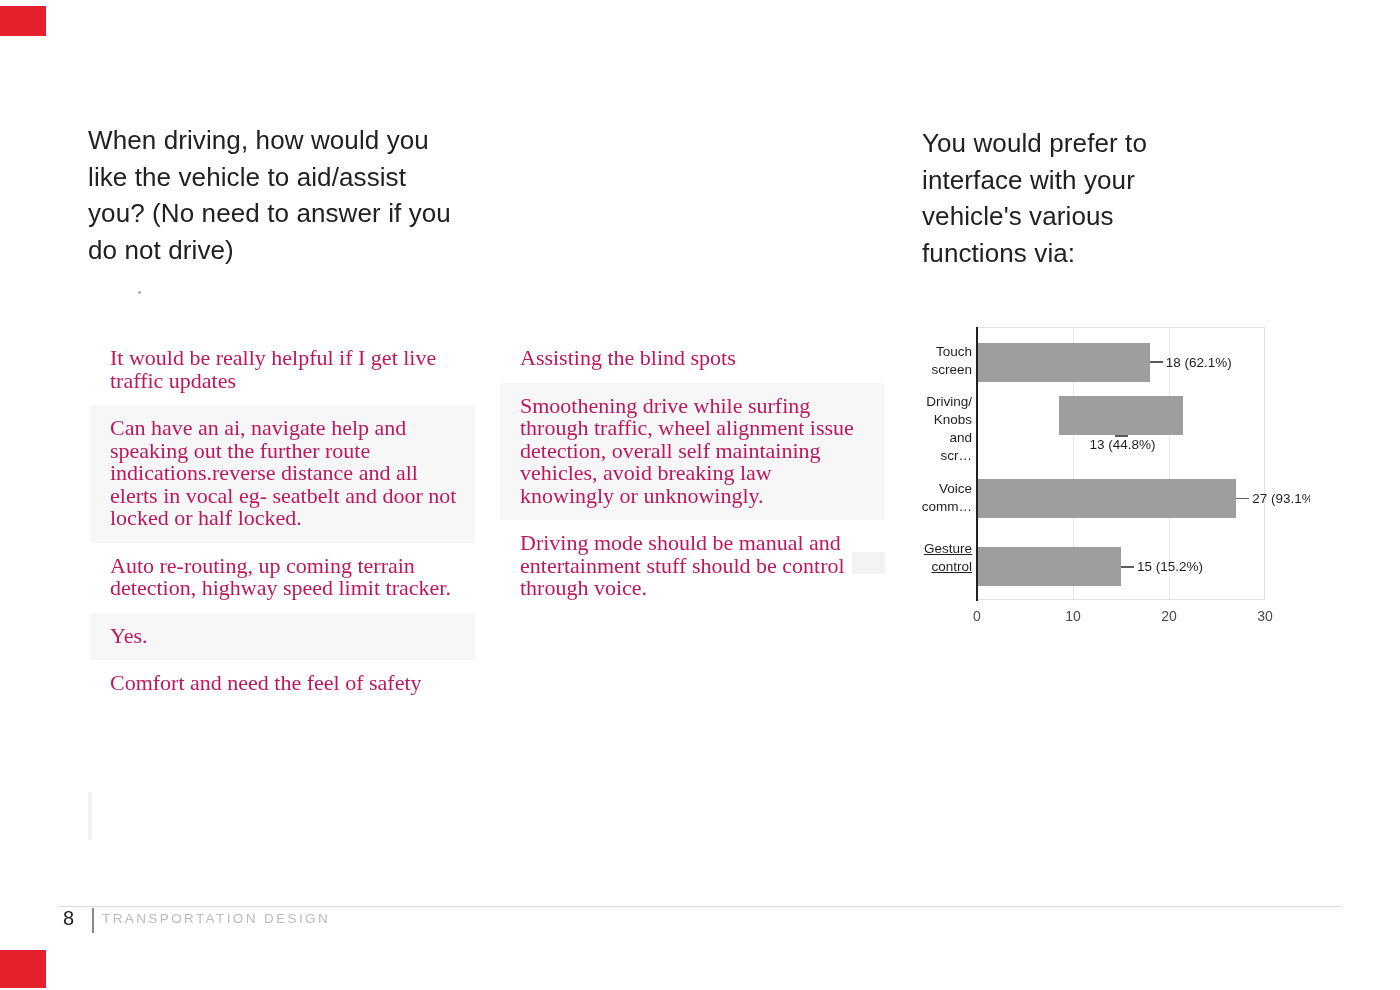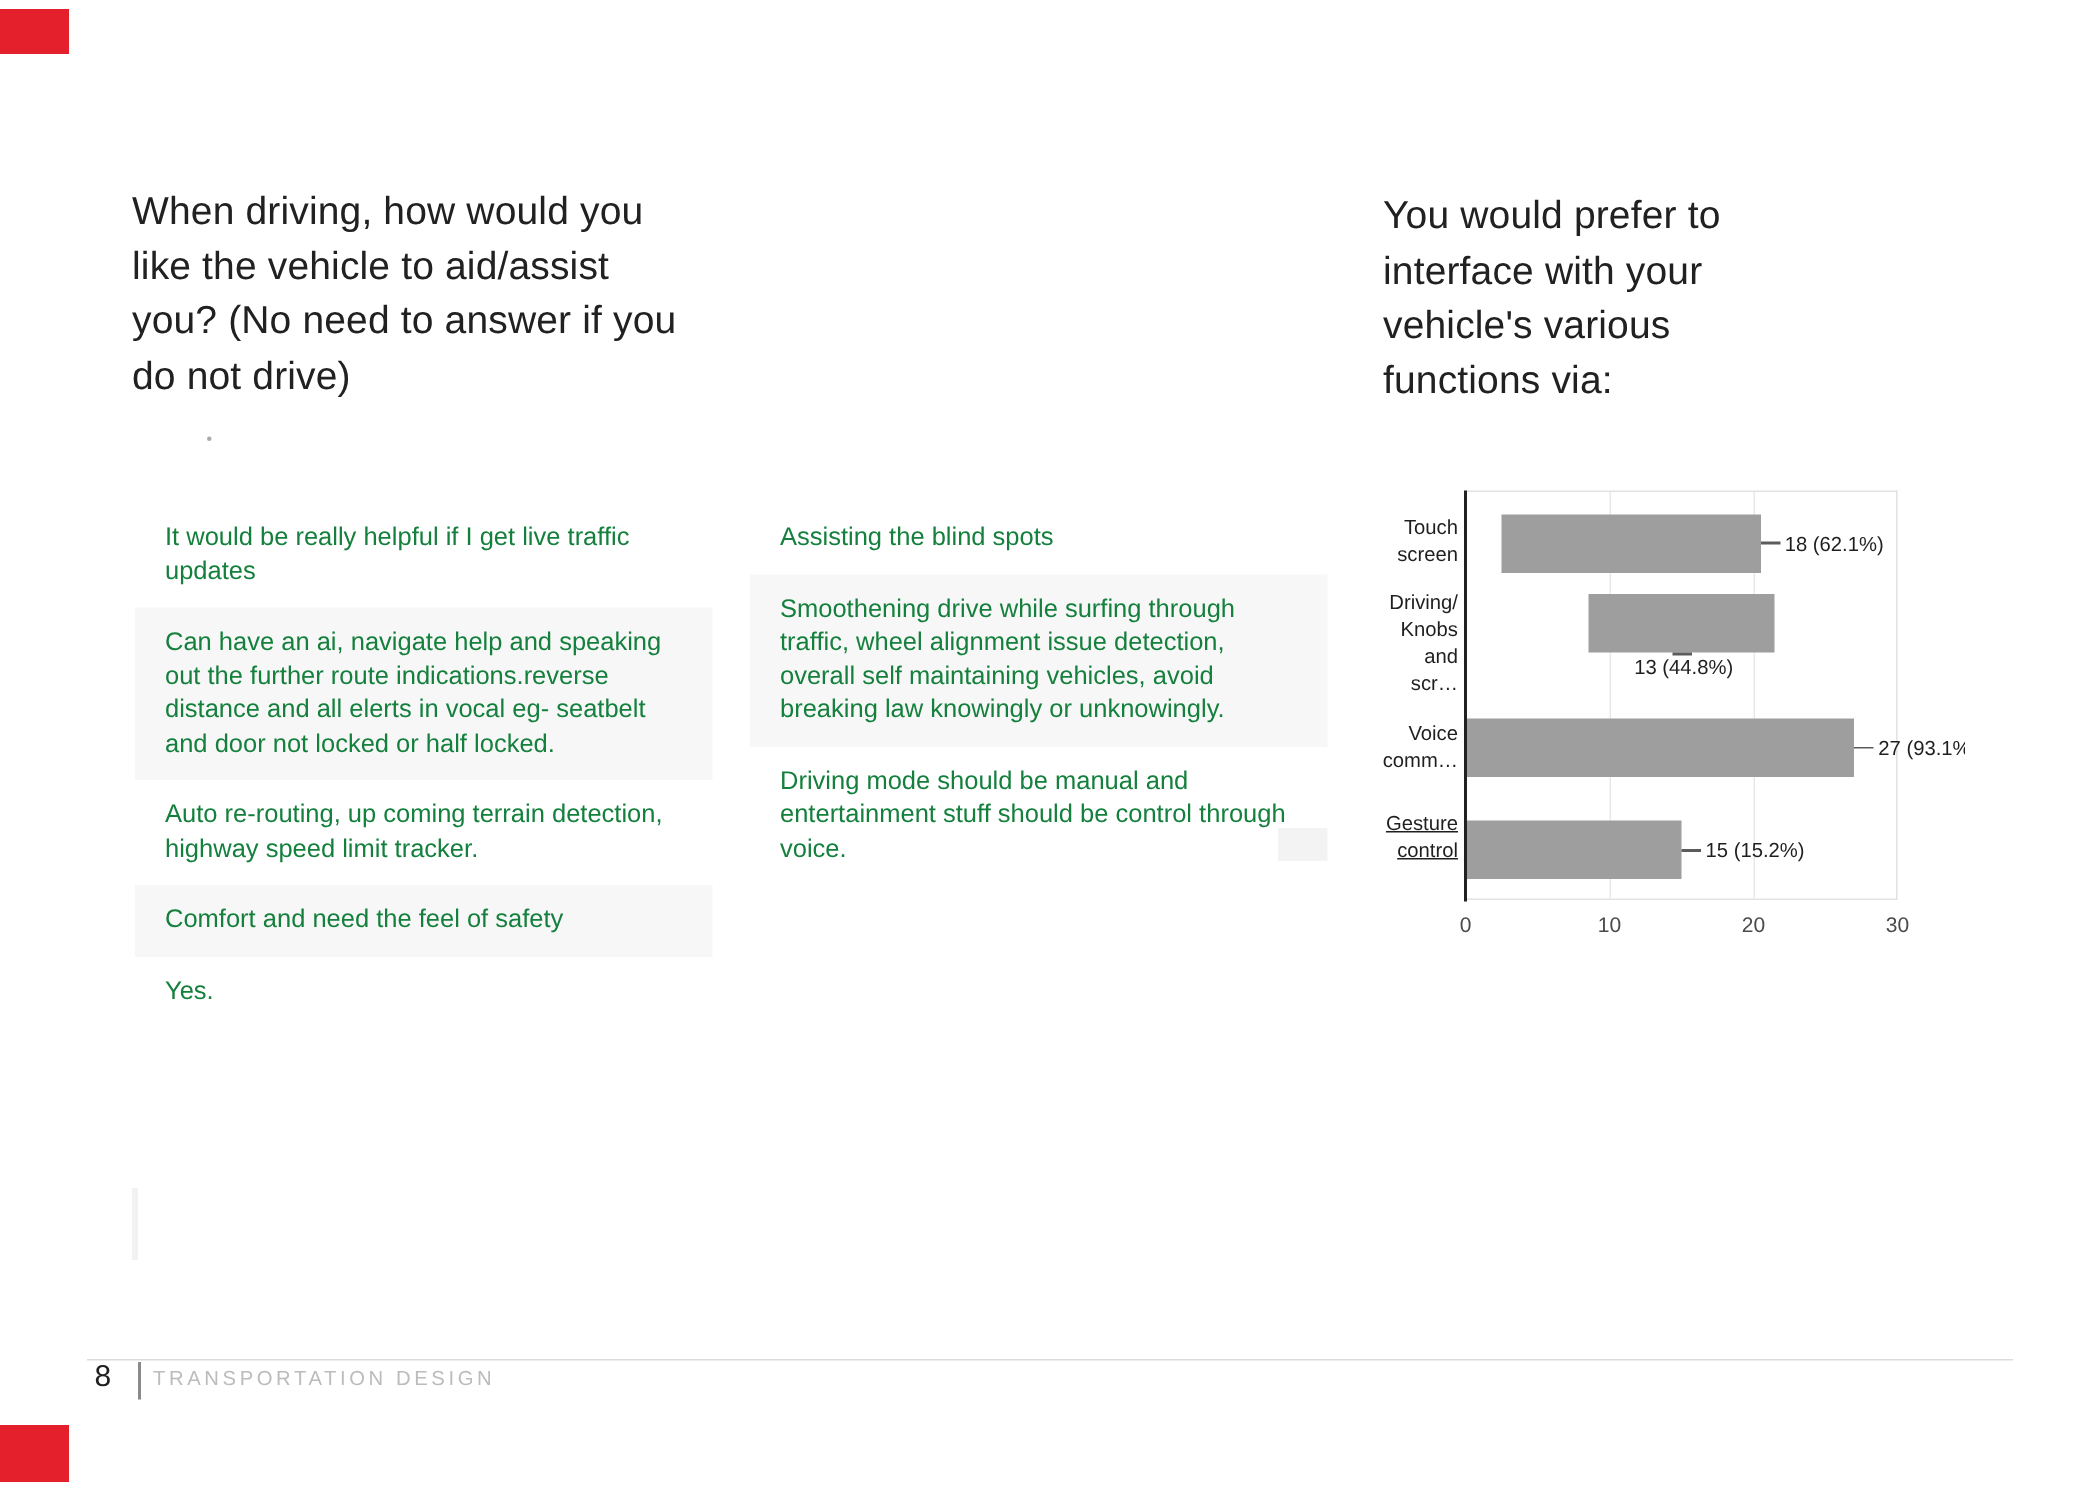--- a/index.html
+++ b/index.html
@@ -22,21 +22,21 @@
   .tiny-dot {
     position:absolute; left:138px; top:291px; width:3px; height:3px;
     background:#ababab; border-radius:50%;
   }
 
   .responses { position:absolute; top:335px; width:385px; }
   .responses.col1 { left:90px; }
   .responses.col2 { left:500px; }
   .card { padding:12px 17px 13px 20px; background:#ffffff; }
   .card:nth-child(even) { background:#f7f7f7; }
-  .card p { font-size:17px; line-height:22.5px; color:#15803d; }
+  .card p { font-size:22px; line-height:22.5px; color:#be185d;font-family:Liberation Serif, serif; }
 
   .gray-patch {
     position:absolute; left:852px; top:552px; width:33px; height:22px;
     background:#f3f3f3;
   }
   .faint-strip {
     position:absolute; left:88px; top:792px; width:4px; height:48px;
     background:#f2f2f2;
   }
 
@@ -89,24 +89,24 @@
   <div class="card">
       <p>It would be really helpful if I get live traffic updates</p>
     </div>
   <div class="card">
       <p>Can have an ai, navigate help and speaking out the further route indications.reverse distance and all elerts in vocal eg- seatbelt and door not locked or half locked.</p>
     </div>
   <div class="card">
       <p>Auto re-routing, up coming terrain detection, highway speed limit tracker.</p>
     </div>
   <div class="card">
-      <p>Comfort and need the feel of safety</p>
+      <p>Yes.</p>
     </div>
   <div class="card">
-      <p>Yes.</p>
+      <p>Comfort and need the feel of safety</p>
     </div>
 </div>
 
 <div class="responses col2">
   <div class="card">
       <p>Assisting the blind spots</p>
     </div>
   <div class="card">
       <p>Smoothening drive while surfing through traffic, wheel alignment issue detection, overall self maintaining vehicles, avoid breaking law knowingly or unknowingly.</p>
     </div>
@@ -128,21 +128,21 @@
 and scr…</div>
   <div class="cat-label" style="top:138.5px;">Voice
 comm…</div>
   <div class="cat-label" style="top:199px;text-decoration:underline;">Gesture
 control</div>
 
   <div class="plot">
     <div class="gridline g1"></div>
     <div class="gridline g2"></div>
 
-    <div class="chart-row" style="top:0;margin-left:24px;">
+    <div class="chart-row" style="top:0;">
       <div class="bar" style="width: 60%; background: rgb(158, 158, 158);"></div>
       <div class="leader"></div>
       <span class="val">18 (62.1%)</span>
     </div>
     <div class="chart-row" style="top:68.25px;flex-direction:column;">
       <div class="bar" style="width: 43.3333%; background: rgb(158, 158, 158);"></div>
       <div class="leader"></div>
       <span class="val">13 (44.8%)</span>
     </div>
     <div class="chart-row" style="top:136.5px;">

